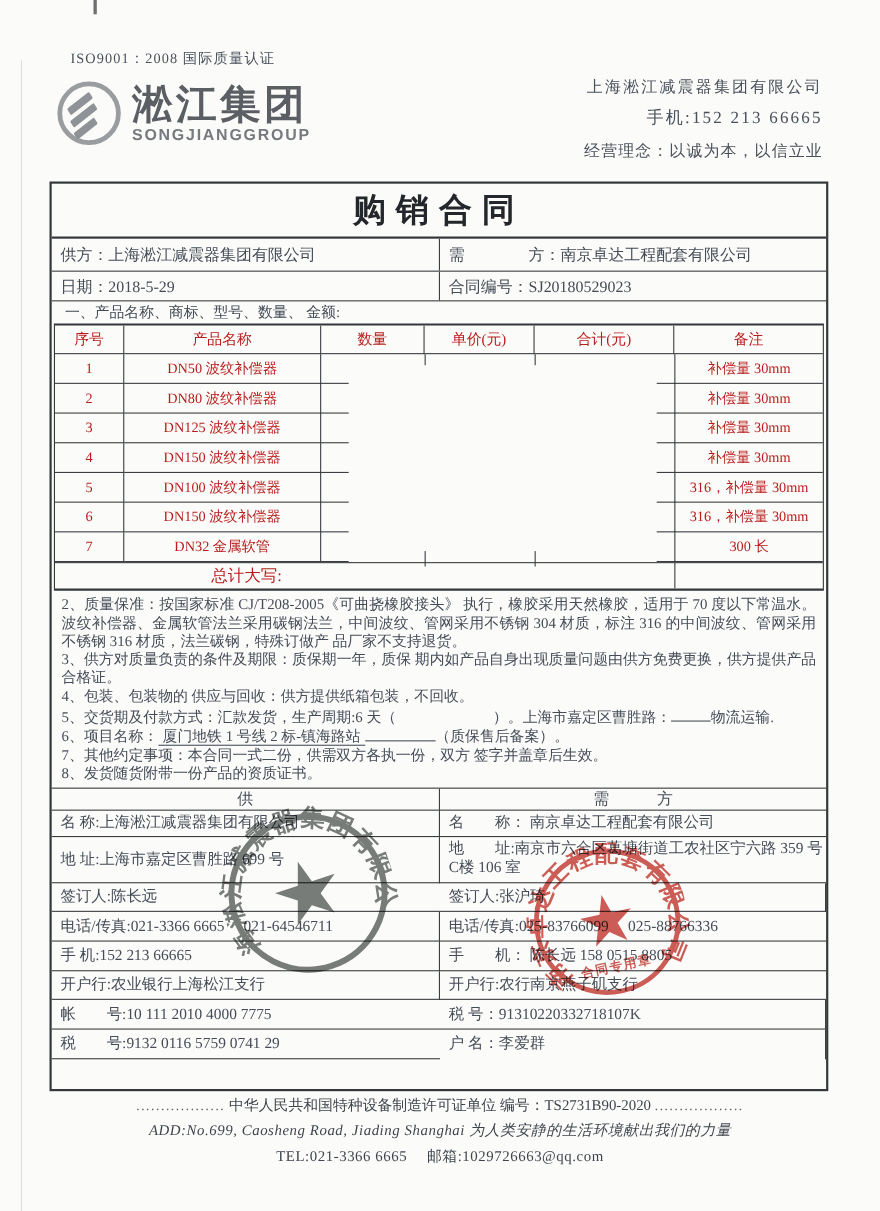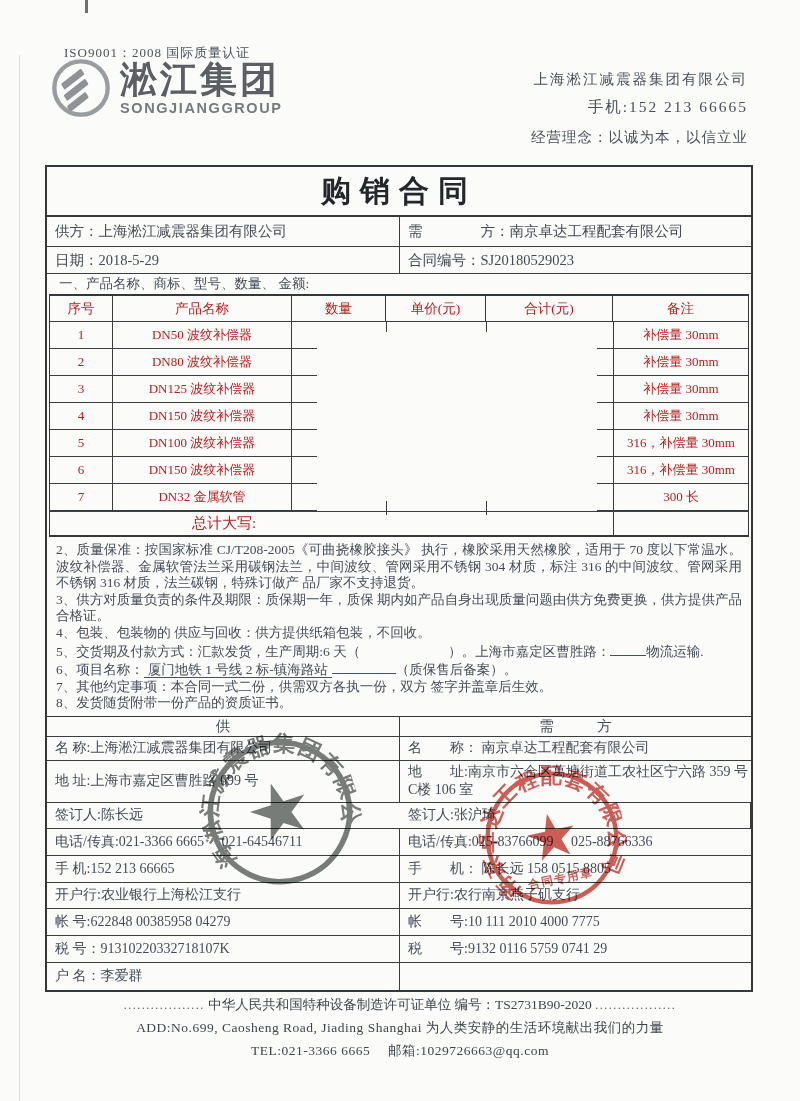--- a/index.html
+++ b/index.html
@@ -9,21 +9,21 @@
     font-family:"Liberation Serif","DejaVu Serif",serif;
     color:#444b55;
   }
   .abs{position:absolute;}
   
   .scan-left-line{position:absolute;left:19px;top:55px;width:1px;height:1046px;background:#dedfda;}
   .scan-top-tick{position:absolute;left:85px;top:0;width:3px;height:13px;background:#6d6f70;}
 
   
   .iso{left:64px;top:44px;font-size:13px;letter-spacing:1px;color:#4a515c;}
-  .logo-wrap{left:50px;top:57px;display:flex;align-items:center;justify-content:center;}
+  .logo-wrap{left:50px;top:72px;display:flex;align-items:center;justify-content:center;}
   .logo-mark{width:62px;height:62px;}
   .logo-text{margin-left:8px;}
   .logo-cn{font-size:37px;font-weight:bold;color:#5b5f64;letter-spacing:3px;line-height:1;font-family:"Liberation Sans",sans-serif;}
   .logo-en{font-size:14.5px;font-weight:bold;color:#76797d;letter-spacing:1.6px;margin-top:2px;font-family:"Liberation Sans",sans-serif;}
   .hdr-right{right:52px;top:70px;text-align:right;color:#49505a;}
   .hdr-right .l1{font-size:14.5px;letter-spacing:2px;}
   .hdr-right .l2{font-size:15.5px;margin-top:8px;letter-spacing:2px;}
   .hdr-right .l3{font-size:14.5px;margin-top:10px;letter-spacing:1px;}
 
   
@@ -67,21 +67,21 @@
   .parties{display:grid;grid-template-columns:353px 1fr;
     grid-template-rows:20px 24px 42px 26px 27px 27px 26px 27px 27px 27px;}
   .pa{display:flex;align-items:center;padding-left:8px;font-size:14px;box-sizing:border-box;color:#454c58;}
   .pa.ctr{justify-content:center;padding-left:0;font-size:14.5px;}
   .addr2{line-height:1.32;align-items:center;}
 
   
   .footer{left:0;top:996px;width:800px;text-align:center;color:#3f454d;}
   .footer .f1{font-size:13.5px;}
   .footer .dots{letter-spacing:1.5px;color:#5a5f66;font-size:12px;}
-  .footer .f2{font-size:13.5px;margin-top:5px;letter-spacing:0.5px;}
+  .footer .f2{font-size:13.5px;margin-top:5px;letter-spacing:0.5px;font-style:italic;}
   .footer .f3{font-size:13.5px;margin-top:5px;letter-spacing:0.5px;}
 
   
   .stamp{position:absolute;mix-blend-mode:multiply;pointer-events:none;}
   .stamp-gray{left:201px;top:733px;width:158px;height:158px;color:#5c615f;opacity:0.82;transform:rotate(-18deg);}
   .stamp-red{left:479px;top:765px;width:146px;height:146px;color:#c8423a;opacity:0.85;transform:rotate(-12deg);}
   .stamp svg{width:100%;height:100%;}
 </style>
 </head>
 <body>
@@ -204,21 +204,20 @@
 
     <div class="pa br bb">电话/传真:021-3366 6665　 021-64546711</div>
     <div class="pa bb">电话/传真:025-83766099　 025-88766336</div>
 
     <div class="pa br bb">手 机:152 213 66665</div>
     <div class="pa bb">手　　机：  陈长远 158 0515 8805</div>
 
     <div class="pa br bb">开户行:农业银行上海松江支行</div>
     <div class="pa bb">开户行:农行南京燕子矶支行</div>
 
-    <div class="pa br bb">帐 号:622848 00385958 04279</div>
     <div class="pa bb">帐　　号:10 111 2010 4000 7775</div>
 
     <div class="pa br bb">税 号：91310220332718107K</div>
     <div class="pa bb">税　　号:9132 0116 5759 0741 29</div>
 
     <div class="pa br">户 名：李爱群</div>
     <div class="pa"></div>
   </div>
 </div>
 

